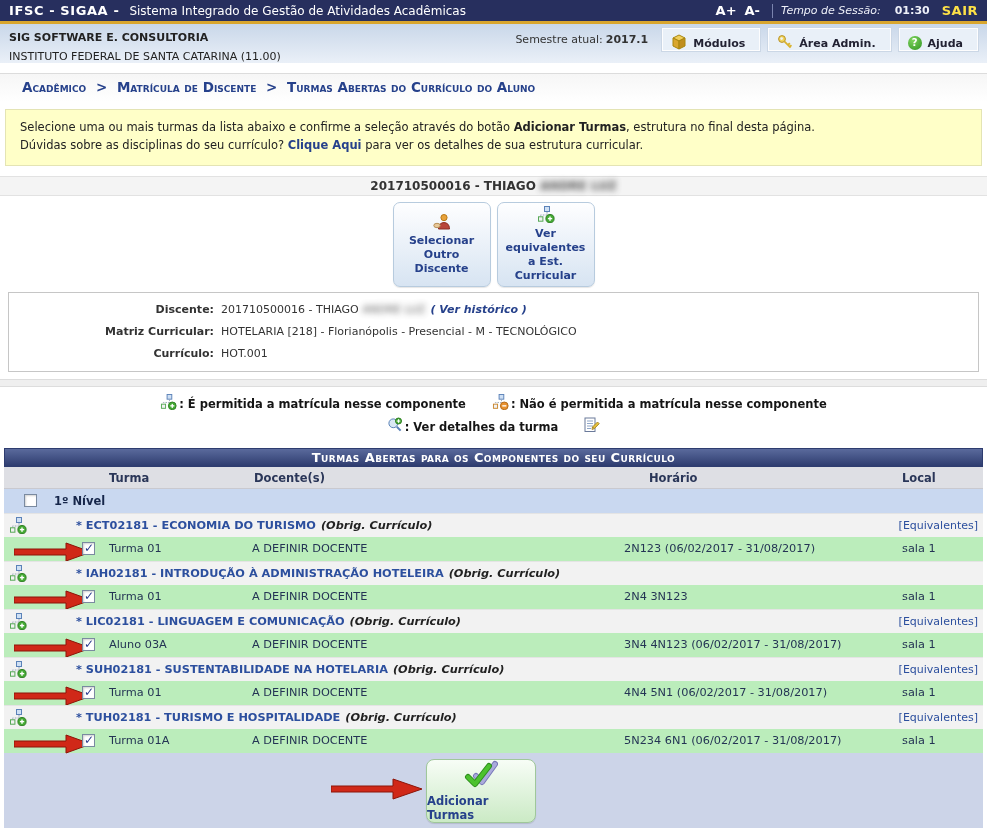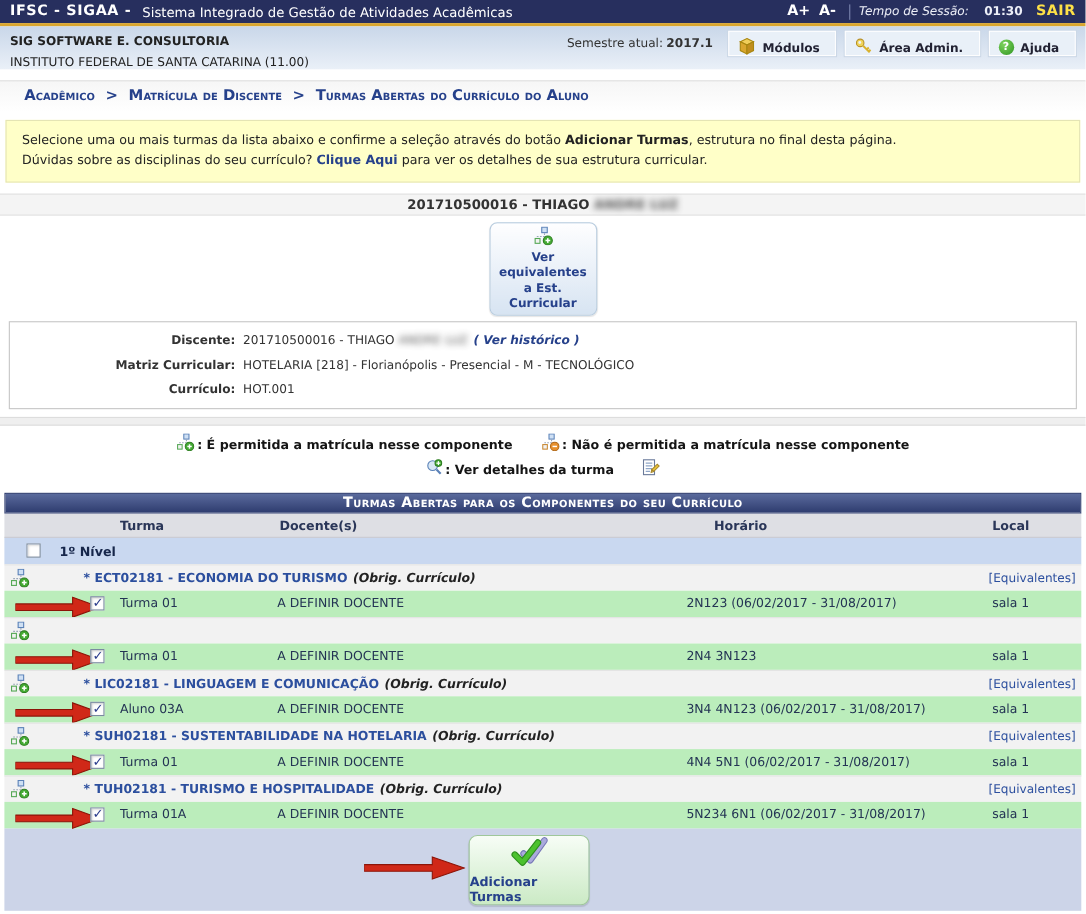--- a/index.html
+++ b/index.html
@@ -171,20 +171,28 @@
     <span>Dúvidas sobre as disciplinas do seu currículo? </span><a class="link">Clique Aqui</a><span> para ver os detalhes de sua estrutura curricular.</span>
   </div>
 </div>
 
 <div class="student-title">
   <span>201710500016 - THIAGO </span><span class="redacted">ANDRE LUZ</span>
 </div>
 
 <div class="actionrow">
   <a class="actionbtn">
+    <span><svg width="20" height="17" viewBox="0 0 20 17">
+          <circle cx="12" cy="4.6" r="3.1" fill="#E8A23A" stroke="#B87818"></circle>
+          <path d="M6.5 16 c0-4.4 2.6-6.4 5.5-6.4 s5.5 2 5.5 6.4 z" fill="#B8453A" stroke="#8C2E24"></path>
+          <ellipse cx="5" cy="12.5" rx="3.2" ry="2.2" fill="#E8C89A" stroke="#B89058"></ellipse>
+        </svg></span>
+    <span>Selecionar Outro Discente</span>
+  </a>
+  <a class="actionbtn">
     <span><svg width="18" height="17" viewBox="0 0 18 17">
           <rect x="7.5" y="0.5" width="5" height="5" fill="#CFE0F4" stroke="#5B82B8"></rect>
           <path d="M10 6 v3 h-6.5 v2" fill="none" stroke="#9AA6B8" stroke-dasharray="1.6,1.2"></path>
           <rect x="1.5" y="10.8" width="4.4" height="4.4" fill="#F2F2F2" stroke="#55A855"></rect>
           <circle cx="13" cy="12.6" r="4.1" fill="#44AA33" stroke="#2E7E22"></circle>
           <rect x="12.3" y="10.5" width="1.4" height="4.3" fill="#fff"></rect>
           <rect x="10.9" y="11.9" width="4.3" height="1.4" fill="#fff"></rect>
         </svg></span>
     <span>Ver equivalentes a Est. Curricular</span>
   </a>
@@ -293,20 +301,21 @@
 
   <div class="crow">
     <span class="cicon"><svg width="18" height="17" viewBox="0 0 18 17">
           <rect x="7.5" y="0.5" width="5" height="5" fill="#CFE0F4" stroke="#5B82B8"></rect>
           <path d="M10 6 v3 h-6.5 v2" fill="none" stroke="#9AA6B8" stroke-dasharray="1.6,1.2"></path>
           <rect x="1.5" y="10.8" width="4.4" height="4.4" fill="#F2F2F2" stroke="#55A855"></rect>
           <circle cx="13" cy="12.6" r="4.1" fill="#44AA33" stroke="#2E7E22"></circle>
           <rect x="12.3" y="10.5" width="1.4" height="4.3" fill="#fff"></rect>
           <rect x="10.9" y="11.9" width="4.3" height="1.4" fill="#fff"></rect>
         </svg></span>
+    <span class="ctext"><a class="ccode">* IAH02181 - INTRODUÇÃO À ADMINISTRAÇÃO HOTELEIRA</a><span class="ckind">(Obrig. Currículo)</span></span>
     <a class="equiv"></a>
   </div>
   <div class="trow">
     <span class="rowarrow"><svg width="78" height="20" viewBox="0 0 78 20">
           <polygon points="0,7 52,7 52,1 77,10 52,19 52,13 0,13" fill="#D02818" stroke="#8C1408"></polygon>
         </svg></span>
     <span class="cb checked"></span>
     <span class="t-turma">Turma 01</span>
     <span class="t-doc">A DEFINIR DOCENTE</span>
     <span class="t-hor">2N4 3N123</span>

